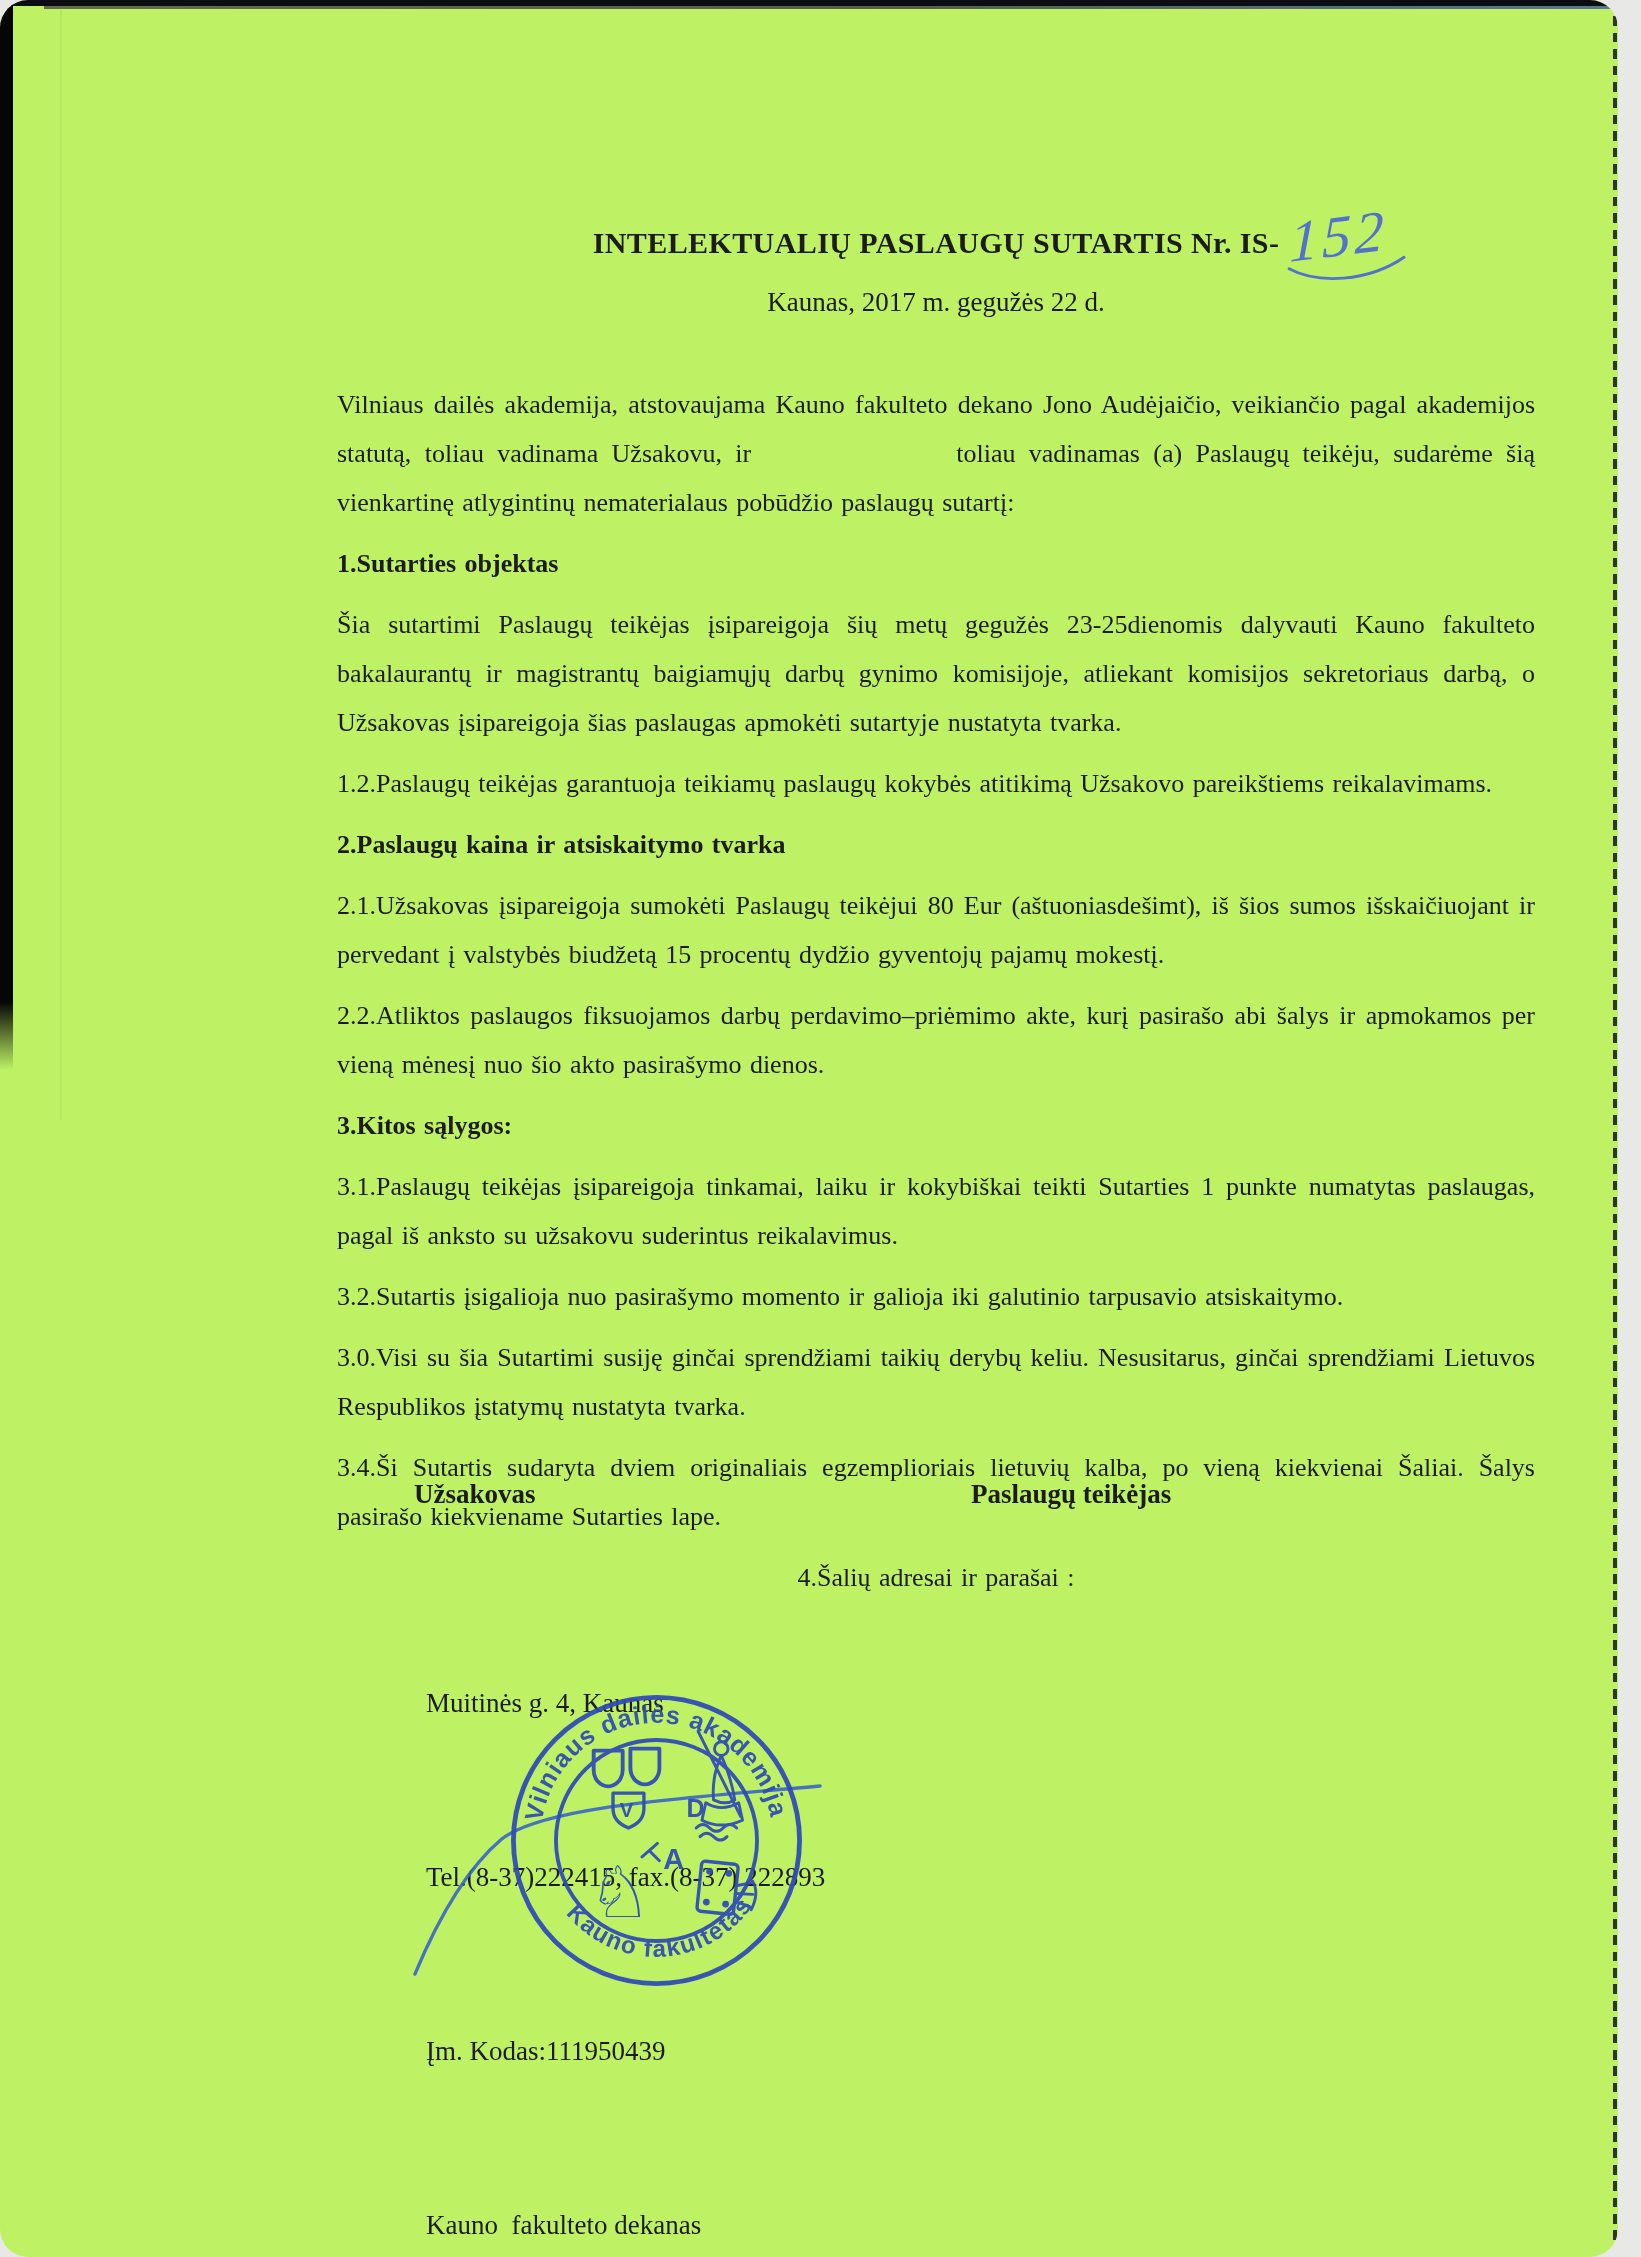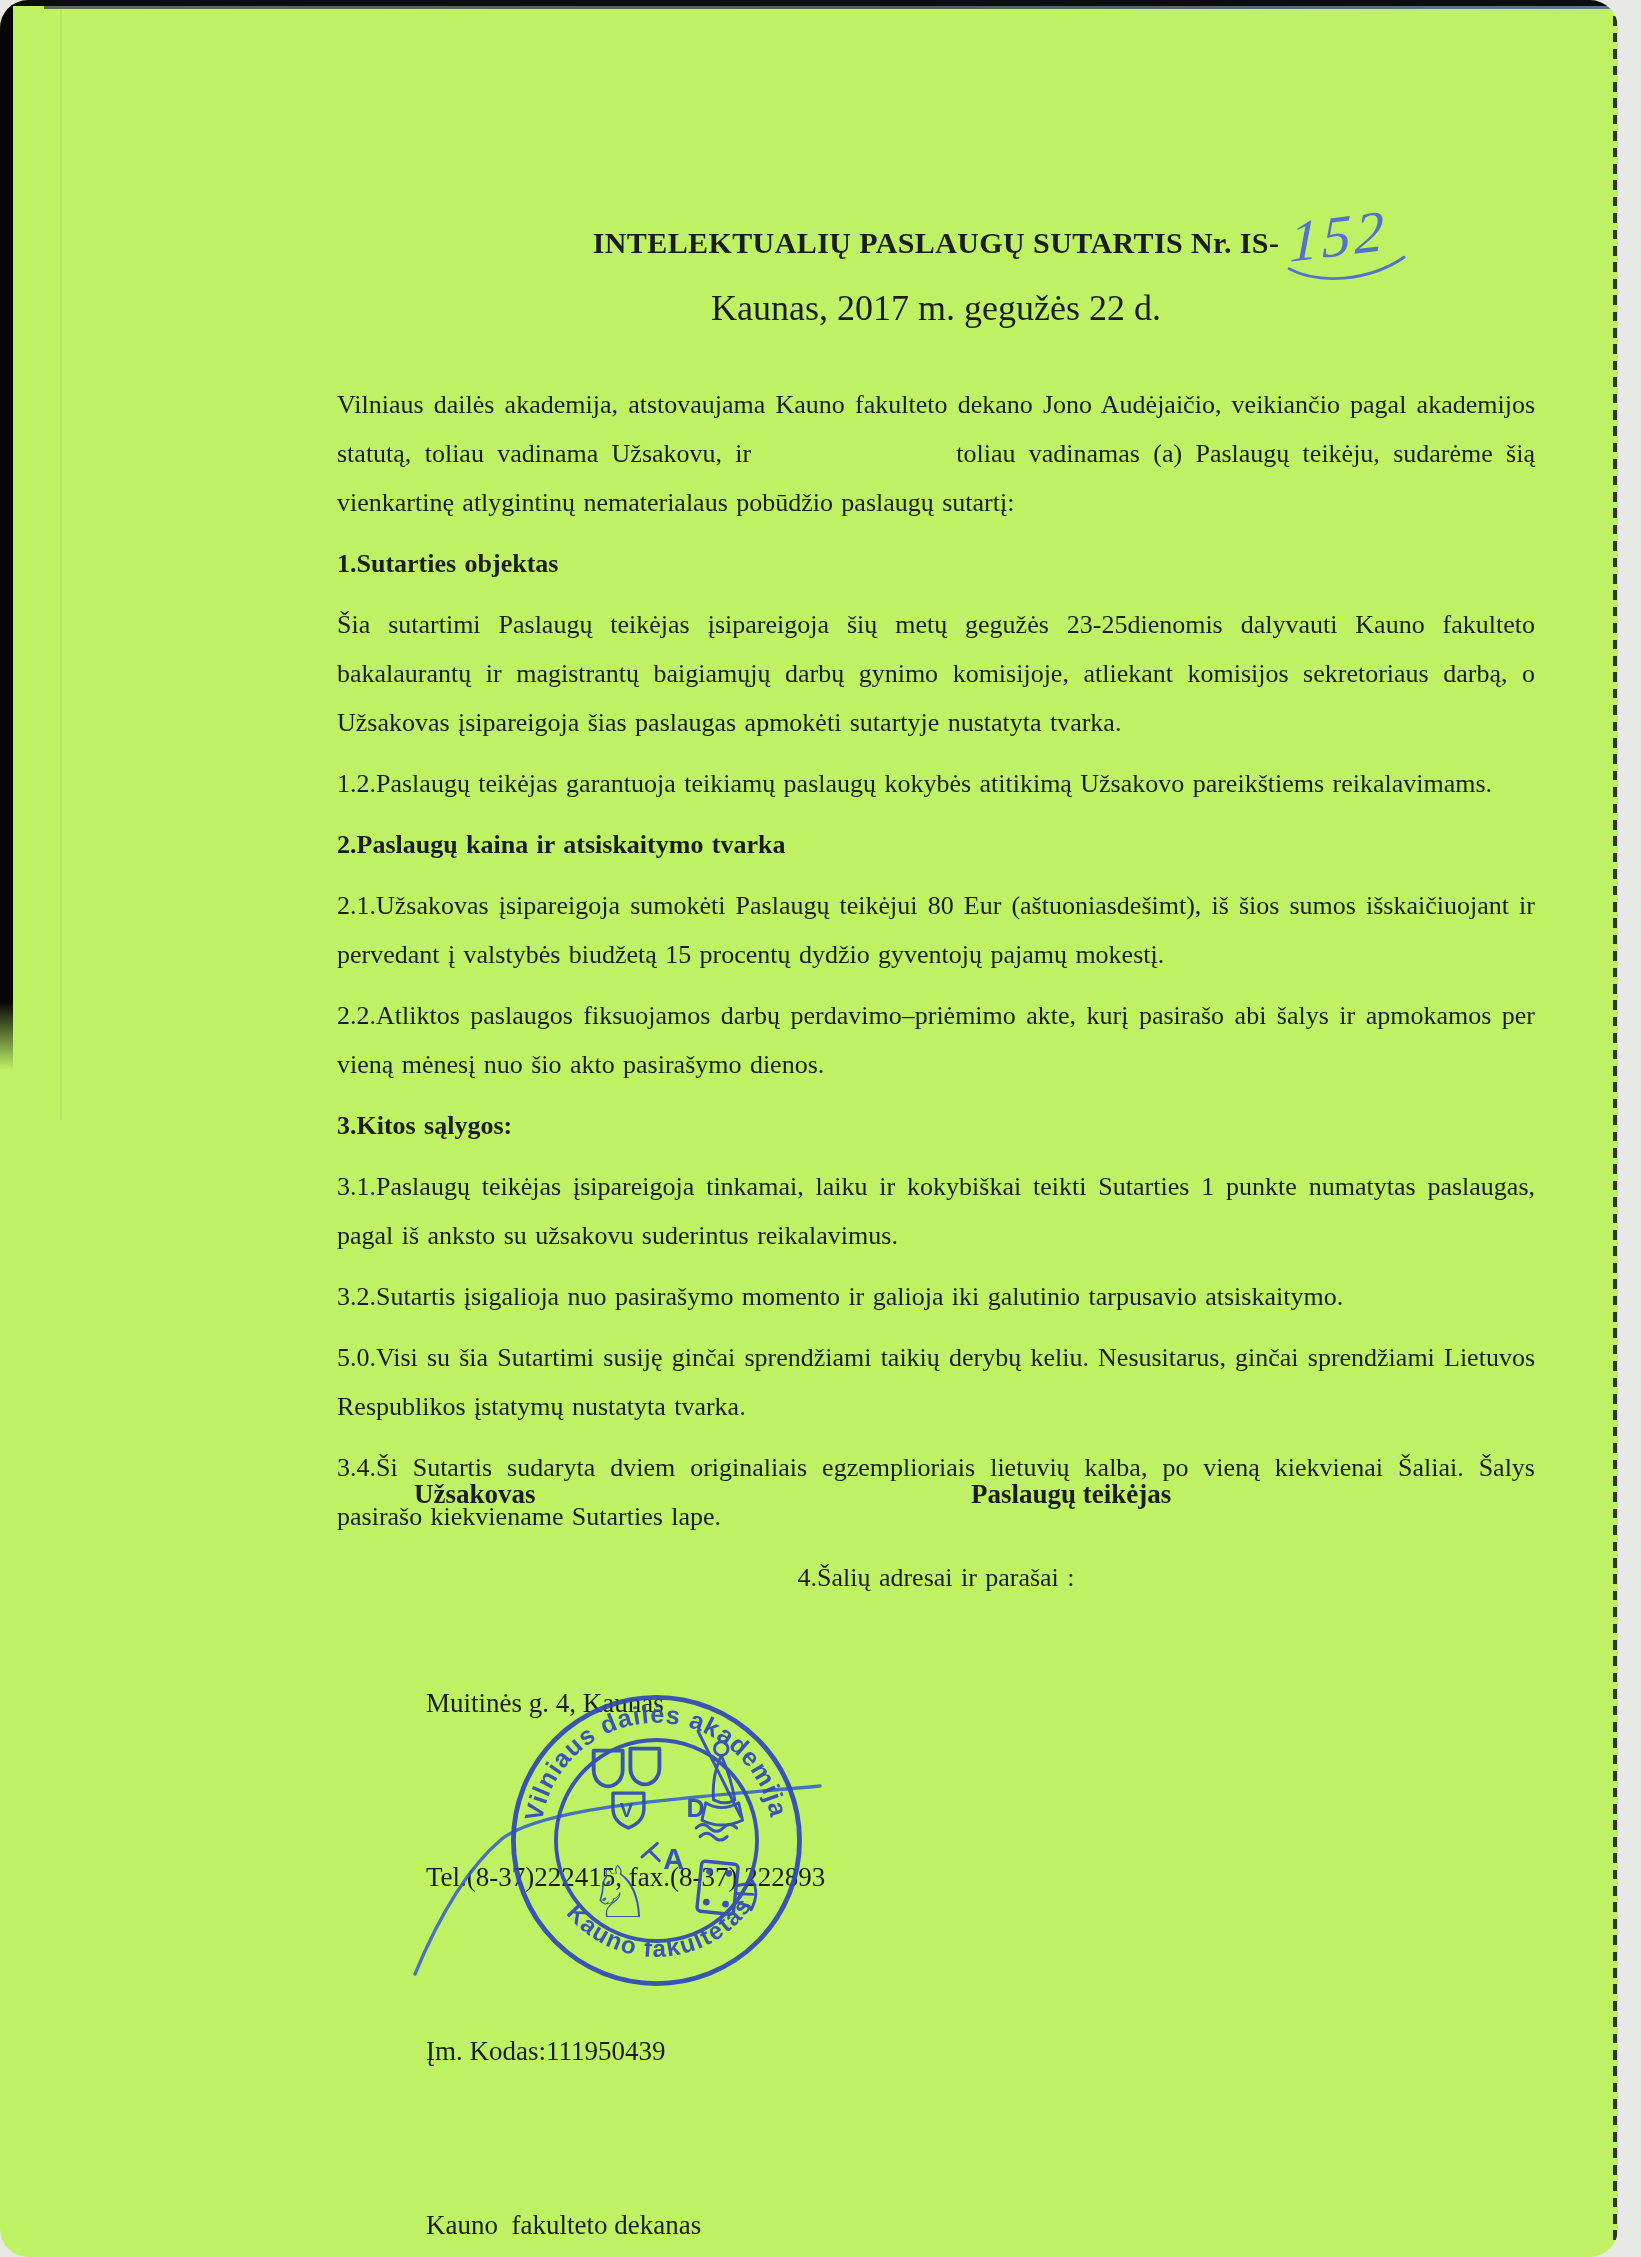--- a/index.html
+++ b/index.html
@@ -32,21 +32,21 @@
   .hand-num {
     position:absolute; left:9.7px; top:-44px;
     font-size:58px; font-style:italic; font-weight:normal;
     color:#5272cc; letter-spacing:3.9px;
     transform:rotate(-7deg) skewX(-8deg); transform-origin:left bottom;
     white-space:nowrap;
   }
   .hand-swoosh { position:absolute; left:5.8px; top:-13.5px; width:127px; height:46px; overflow:visible; }
   .date-line {
     position:absolute; top:287px; left:325px; width:1222px;
-    text-align:center; font-size:36px;
+    text-align:center; font-size:27px;
   }
 
   
   .doc-body {
     position:absolute; top:368px; left:325px; width:1222px;
     font-size:26px; line-height:49px; word-spacing:1.9px;
   }
   .doc-body p { margin:12px; }
   .just  { text-align:justify; }
   .heading { font-weight:bold; text-align:left;font-family:Liberation Serif, serif; }
@@ -98,21 +98,21 @@
     <p class="just">Šia sutartimi Paslaugų teikėjas įsipareigoja šių metų gegužės 23-25dienomis dalyvauti Kauno fakulteto bakalaurantų ir magistrantų baigiamųjų darbų gynimo komisijoje, atliekant komisijos sekretoriaus darbą, o Užsakovas įsipareigoja šias paslaugas apmokėti sutartyje nustatyta tvarka.</p>
     <p class="just">1.2.Paslaugų teikėjas garantuoja teikiamų paslaugų kokybės atitikimą Užsakovo pareikštiems reikalavimams.</p>
 
     <p class="heading">2.Paslaugų kaina ir atsiskaitymo tvarka</p>
     <p class="just">2.1.Užsakovas įsipareigoja sumokėti Paslaugų teikėjui 80 Eur (aštuoniasdešimt), iš šios sumos išskaičiuojant ir pervedant į valstybės biudžetą 15 procentų dydžio gyventojų pajamų mokestį.</p>
     <p class="just">2.2.Atliktos paslaugos fiksuojamos darbų perdavimo–priėmimo akte, kurį pasirašo abi šalys ir apmokamos per vieną mėnesį nuo šio akto pasirašymo dienos.</p>
 
     <p class="heading">3.Kitos sąlygos:</p>
     <p class="just">3.1.Paslaugų teikėjas įsipareigoja tinkamai, laiku ir kokybiškai teikti Sutarties 1 punkte numatytas paslaugas, pagal iš anksto su užsakovu suderintus reikalavimus.</p>
     <p class="just">3.2.Sutartis įsigalioja nuo pasirašymo momento ir galioja iki galutinio tarpusavio atsiskaitymo.</p>
-    <p class="just">5.0.Visi su šia Sutartimi susiję ginčai sprendžiami taikių derybų keliu. Nesusitarus, ginčai sprendžiami Lietuvos Respublikos įstatymų nustatyta tvarka.</p>
+    <p class="just">3.0.Visi su šia Sutartimi susiję ginčai sprendžiami taikių derybų keliu. Nesusitarus, ginčai sprendžiami Lietuvos Respublikos įstatymų nustatyta tvarka.</p>
     <p class="just">3.4.Ši Sutartis sudaryta dviem originaliais egzemplioriais lietuvių kalba, po vieną kiekvienai Šaliai. Šalys pasirašo kiekviename Sutarties lape.</p>
 
     <p class="plain">4.Šalių adresai ir parašai :</p>
   </div>
 
   <div class="party-headings">
     <span class="party-left">Užsakovas</span>
     <span class="party-right">Paslaugų teikėjas</span>
   </div>
 

